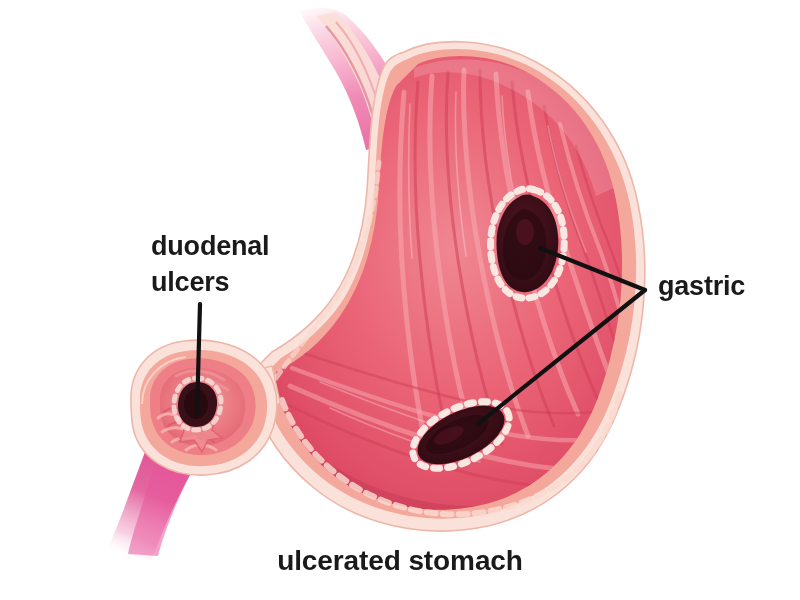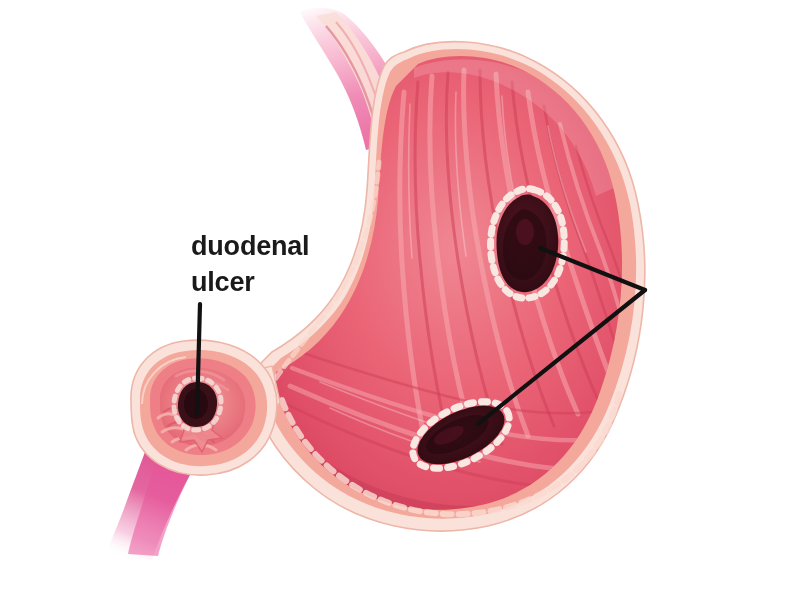--- a/index.html
+++ b/index.html
@@ -32,21 +32,20 @@
     font-size: 27px;
     line-height: 1.32;
     letter-spacing: -0.2px;
     white-space: pre;
     -webkit-font-smoothing: antialiased;
   }
   #label-duodenal-ulcer {
     left: 151px;
     top: 229px;
     text-align: left;
-    margin-left: 40px;
   }
   #label-gastric-ulcers {
     left: 658px;
     top: 269px;
     text-align: left;
   }
   #caption-ulcerated-stomach {
     position: absolute;
     left: 0;
     top: 545px;
@@ -391,18 +390,19 @@
 
     <g stroke="#111111" fill="none" stroke-linecap="round">
 
       <line x1="200" y1="304" x2="197" y2="414" stroke-width="4.2"></line>
 
       <polyline points="540,248 645,290" stroke-width="4.2"></polyline>
       <polyline points="645,290 478,424" stroke-width="4.2"></polyline>
     </g>
   </svg>
 
-  <div class="anno-label" id="label-duodenal-ulcer"><span>duodenal</span><br><span>ulcer</span></div>
-
-  <div class="anno-label" id="label-gastric-ulcers"><br></div>
-
+  <div class="anno-label" id="label-duodenal-ulcer"><span>duodenal</span><br><span>ulcers</span></div>
+
+  <div class="anno-label" id="label-gastric-ulcers"><span>gastric</span><br></div>
+
+  <div id="caption-ulcerated-stomach">ulcerated stomach</div>
 
 </div>
 
 </body></html>

